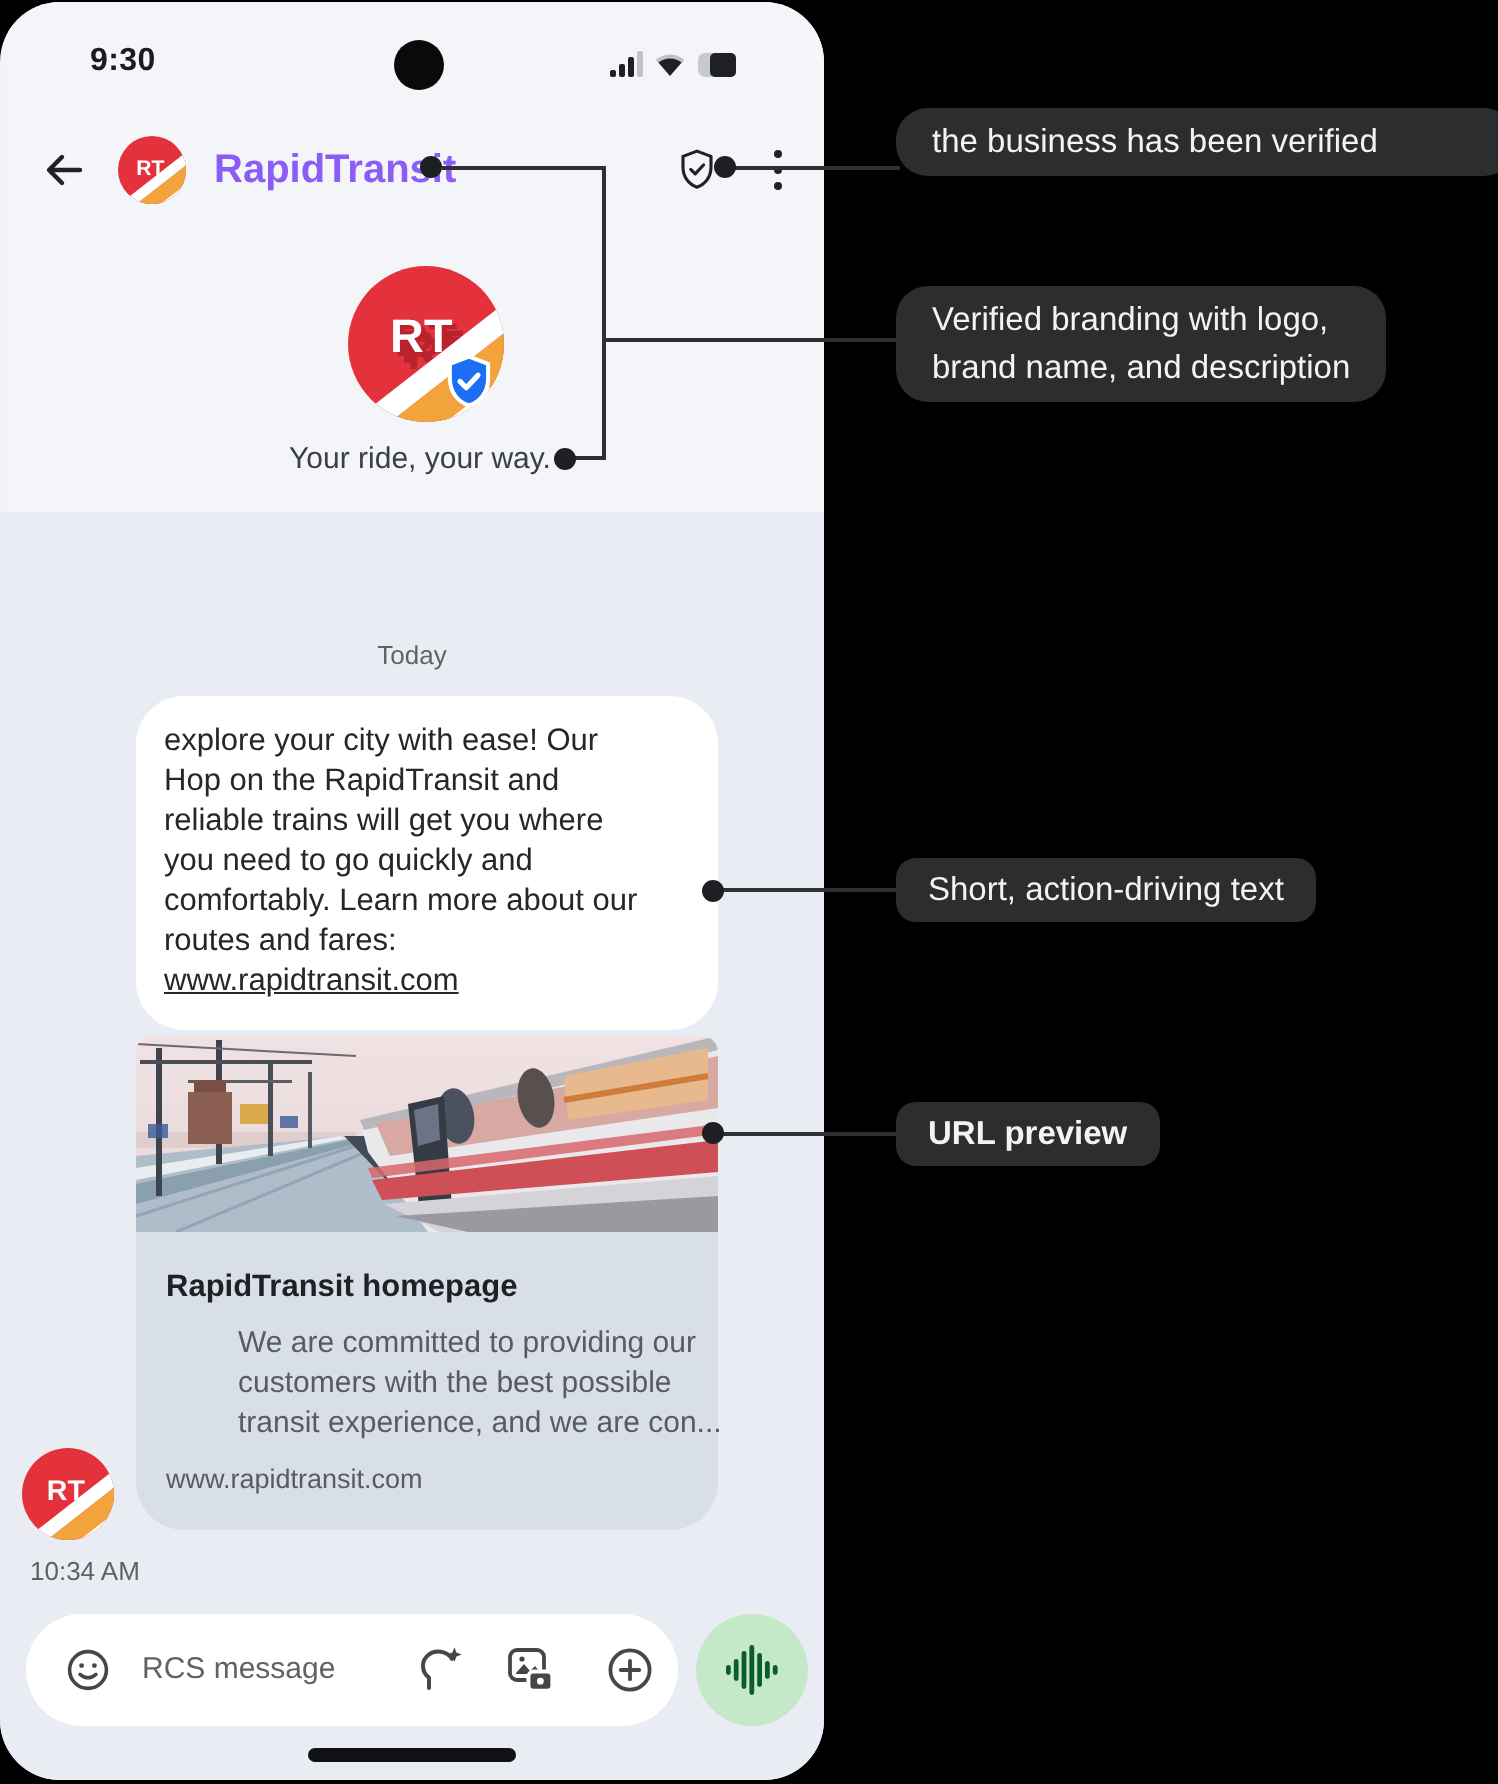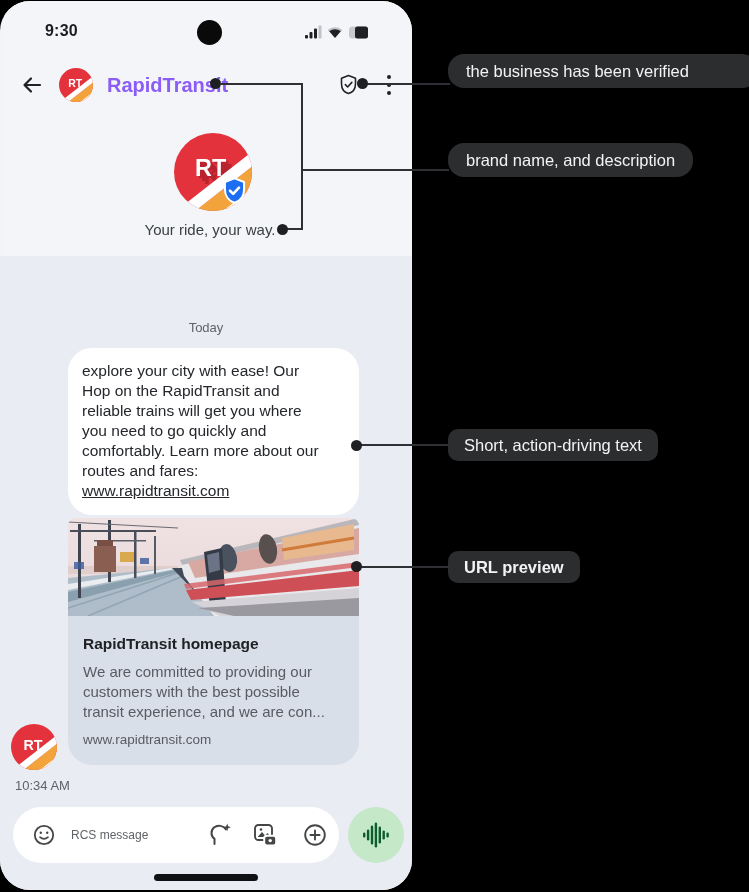--- a/index.html
+++ b/index.html
@@ -34,29 +34,29 @@
   .brand-badge { position:absolute; left:217px; top:176px; width:27px; height:27px; }
   .tagline { position:absolute; left:0; top:220px; width:412px; text-align:center; font-size:15px; color:#3c4043; }
   
   .date-label { position:absolute; left:0; top:319px; width:412px; text-align:center; font-size:13px; color:#5f6368; }
   .bubble { position:absolute; left:68px; top:347px; width:291px; background:#fff; border-radius:24px; padding:13px 14px 14px; }
   .bubble .ln { font-size:15.5px; line-height:20px; color:#25272c; white-space:nowrap; }
   .bubble .lnk { font-size:15.5px; line-height:20px; color:#25272c; text-decoration:underline; white-space:nowrap; cursor:pointer; }
   .preview-img { position:absolute; left:68px; top:517px; width:291px; height:98px; border-radius:8px 8px 0 0; overflow:hidden; }
   .preview-card { position:absolute; left:68px; top:615px; width:291px; height:149px; background:#d9dfe9; border-radius:0 0 24px 24px; padding:18px 15px 7px; }
   .pv-title { font-size:15.5px; font-weight:700; color:#202124; line-height:20px; }
-  .pv-desc { margin-top:8px; }
+  .pv-desc { margin-top:8px;margin-left:36px; }
   .pv-desc .ln { font-size:15px; line-height:20px; color:#575c63; white-space:nowrap; }
   .pv-url { margin-top:10px; font-size:13.5px; color:#575c63; }
   .msg-avatar { position:absolute; left:11px; top:723px; width:46px; height:46px; }
   .timestamp { position:absolute; left:15px; top:777px; font-size:13px; color:#5f6368; }
   
   .composer { position:absolute; left:13px; top:806px; width:326px; height:56px; background:#fff; border-radius:28px; }
   .emoji-btn { position:absolute; left:19px; top:16px; width:24px; height:24px; }
-  .composer-placeholder { position:absolute; left:58px; top:0; height:56px; line-height:56px; font-size:12px; color:#5f6368; }
+  .composer-placeholder { position:absolute; left:58px; top:0; height:56px; line-height:56px; font-size:15px; color:#5f6368; }
   .magic-btn { position:absolute; left:194px; top:15px; width:26px; height:26px; }
   .photos-btn { position:absolute; left:239px; top:15px; width:26px; height:26px; }
   .plus-btn { position:absolute; left:289px; top:15px; width:26px; height:26px; }
   .voice-btn { position:absolute; left:348px; top:806px; width:56px; height:56px; border-radius:50%; background:#c5e8c9; display:flex; align-items:center; justify-content:center; }
   .nav-handle { position:absolute; left:154px; top:873px; width:104px; height:7px; border-radius:4px; background:#101114; }
   
   .pill { position:absolute; background:#2b2d2f; color:#f3f3f3; z-index:2; }
   .pill .ln { font-size:16.5px; line-height:24px; white-space:nowrap; }
   .pill-2l { border-radius:16px; padding:5px 18px; }
   .pill-1l { border-radius:10px; padding:4px 16px; }
@@ -327,20 +327,21 @@
 <div class="dot d-title"></div>
 <div class="dot d-shield"></div>
 <div class="dot d-tagline"></div>
 <div class="dot d-msg"></div>
 <div class="dot d-preview"></div>
 
 <div class="pill pill-2l a1">
   <div class="ln">the business has been verified</div>
 </div>
 <div class="pill pill-2l a2">
+  <div class="ln">Verified branding with logo,</div>
   <div class="ln">brand name, and description</div>
 </div>
 <div class="pill pill-1l a3">
   <div class="ln">Short, action-driving text</div>
 </div>
 <div class="pill pill-1l a4">
   <div class="ln">URL preview</div>
 </div>
 
 </body></html>

